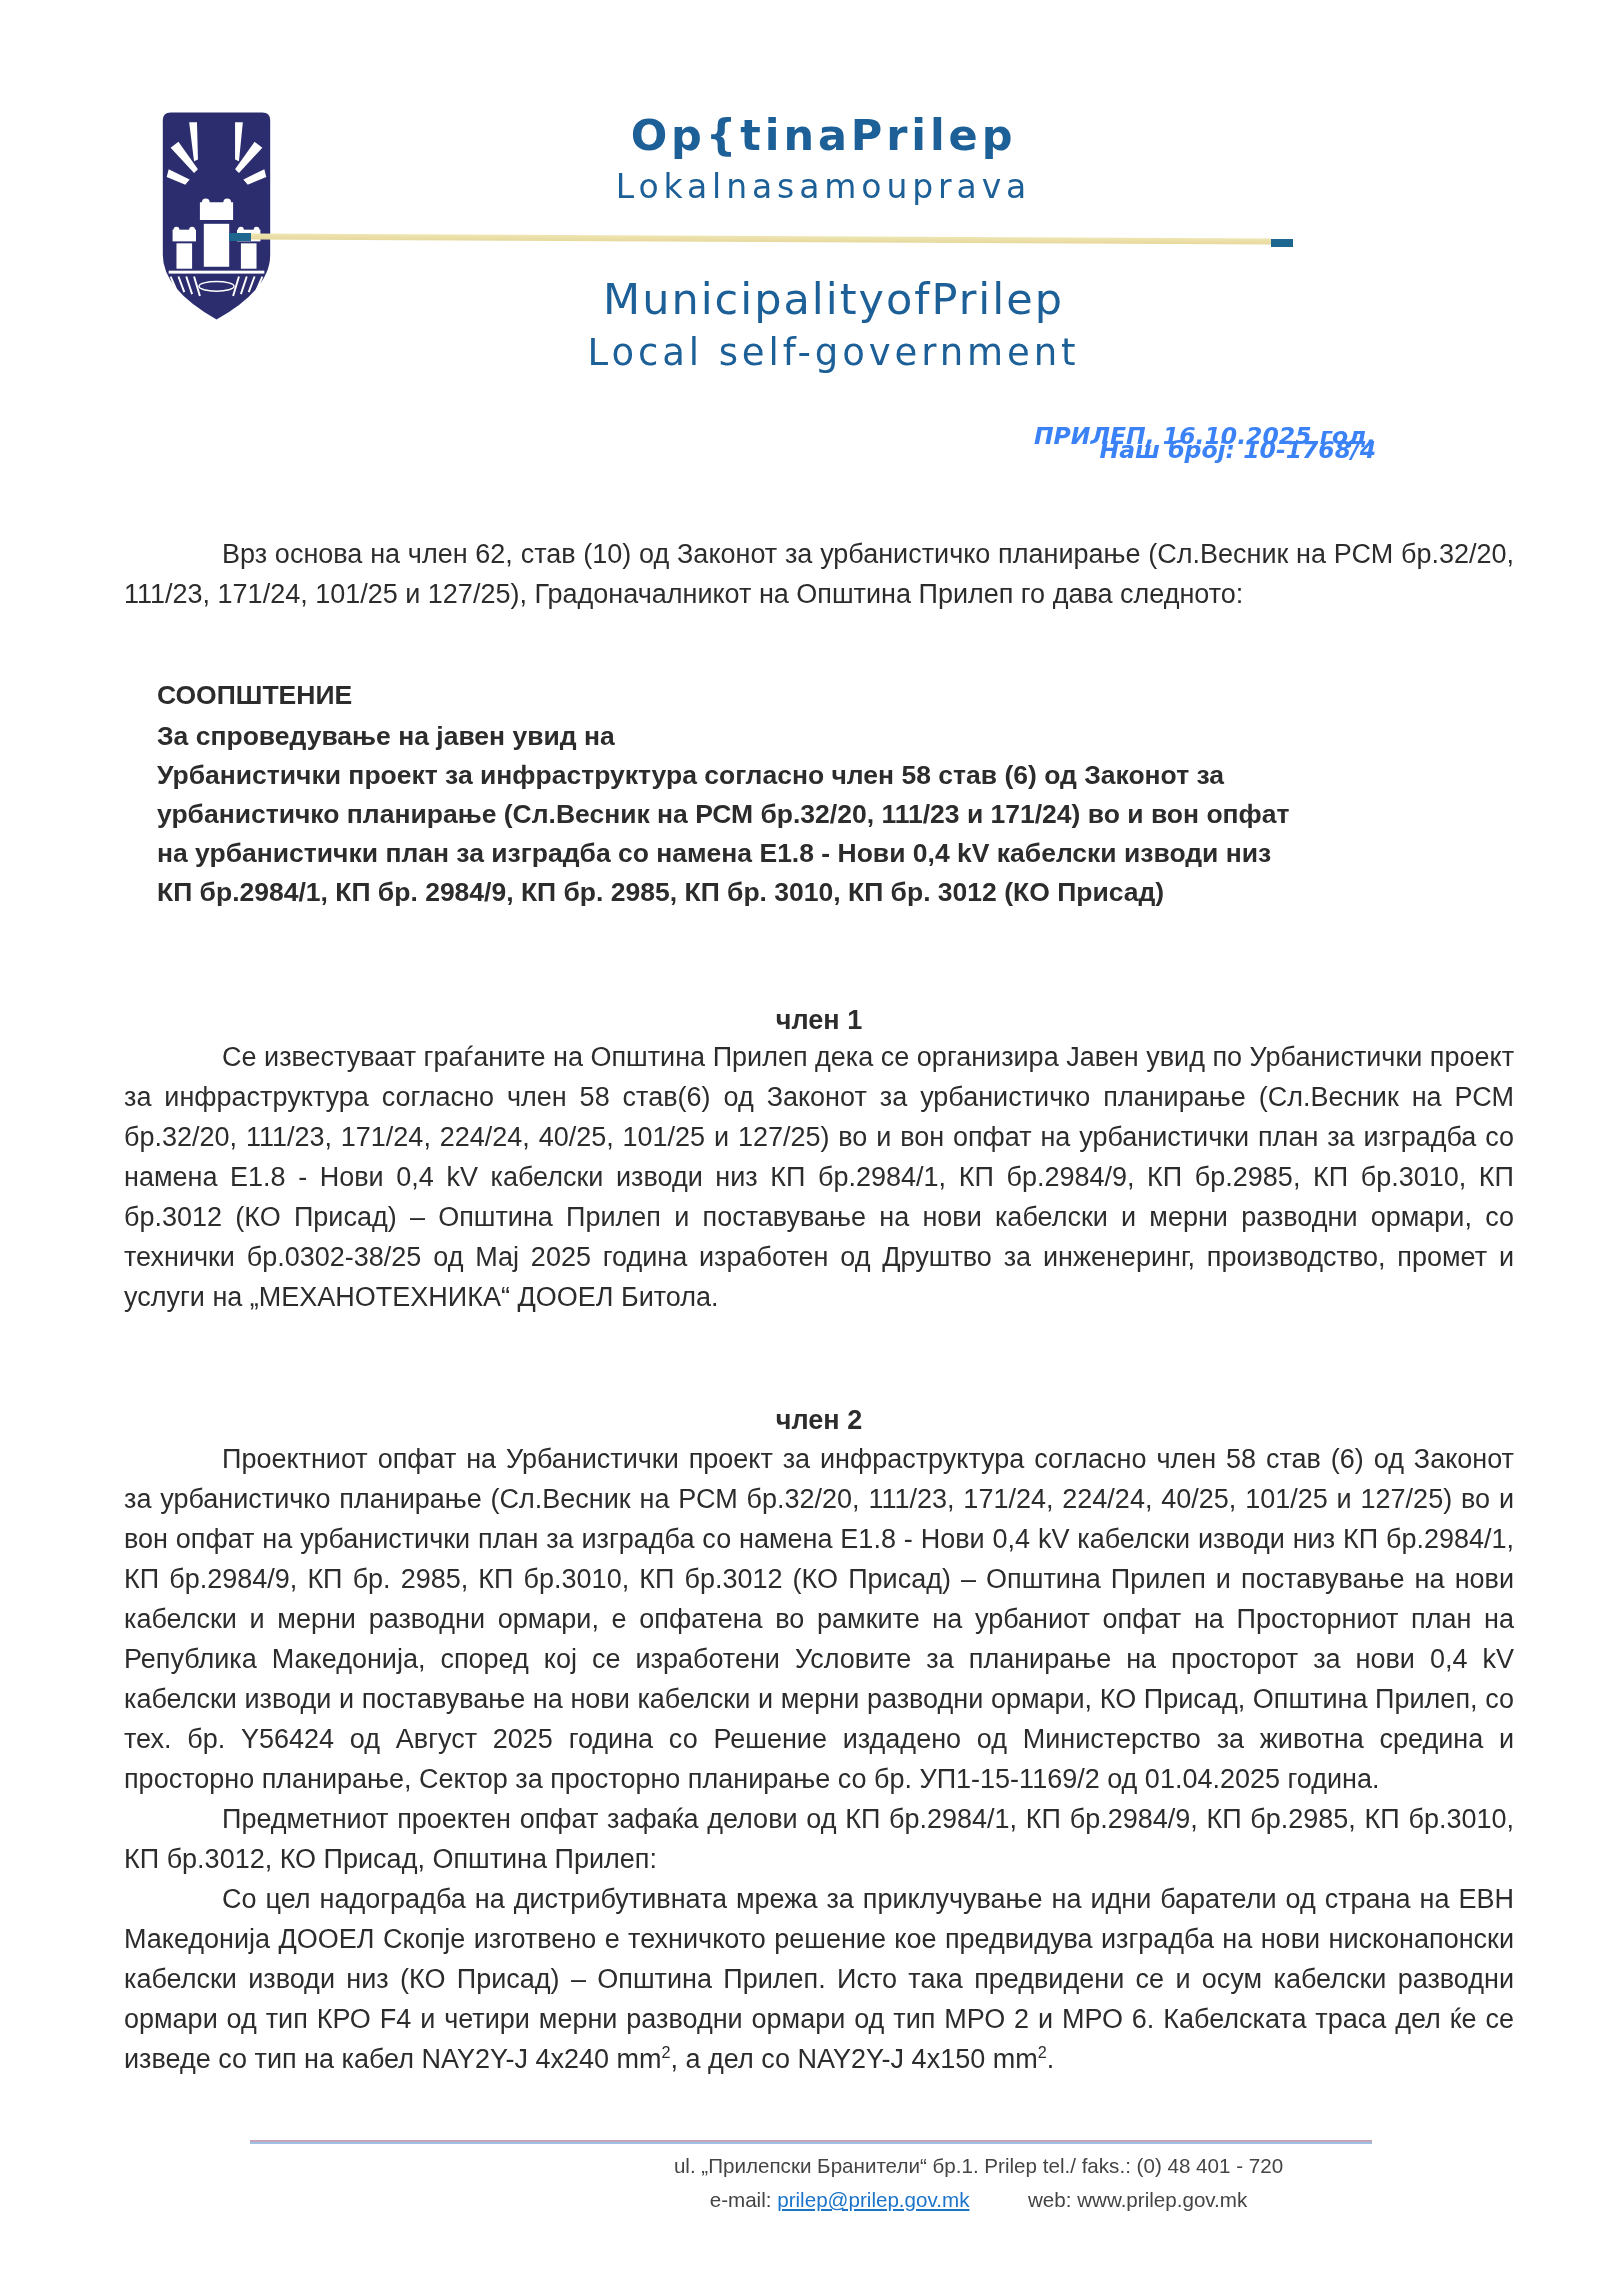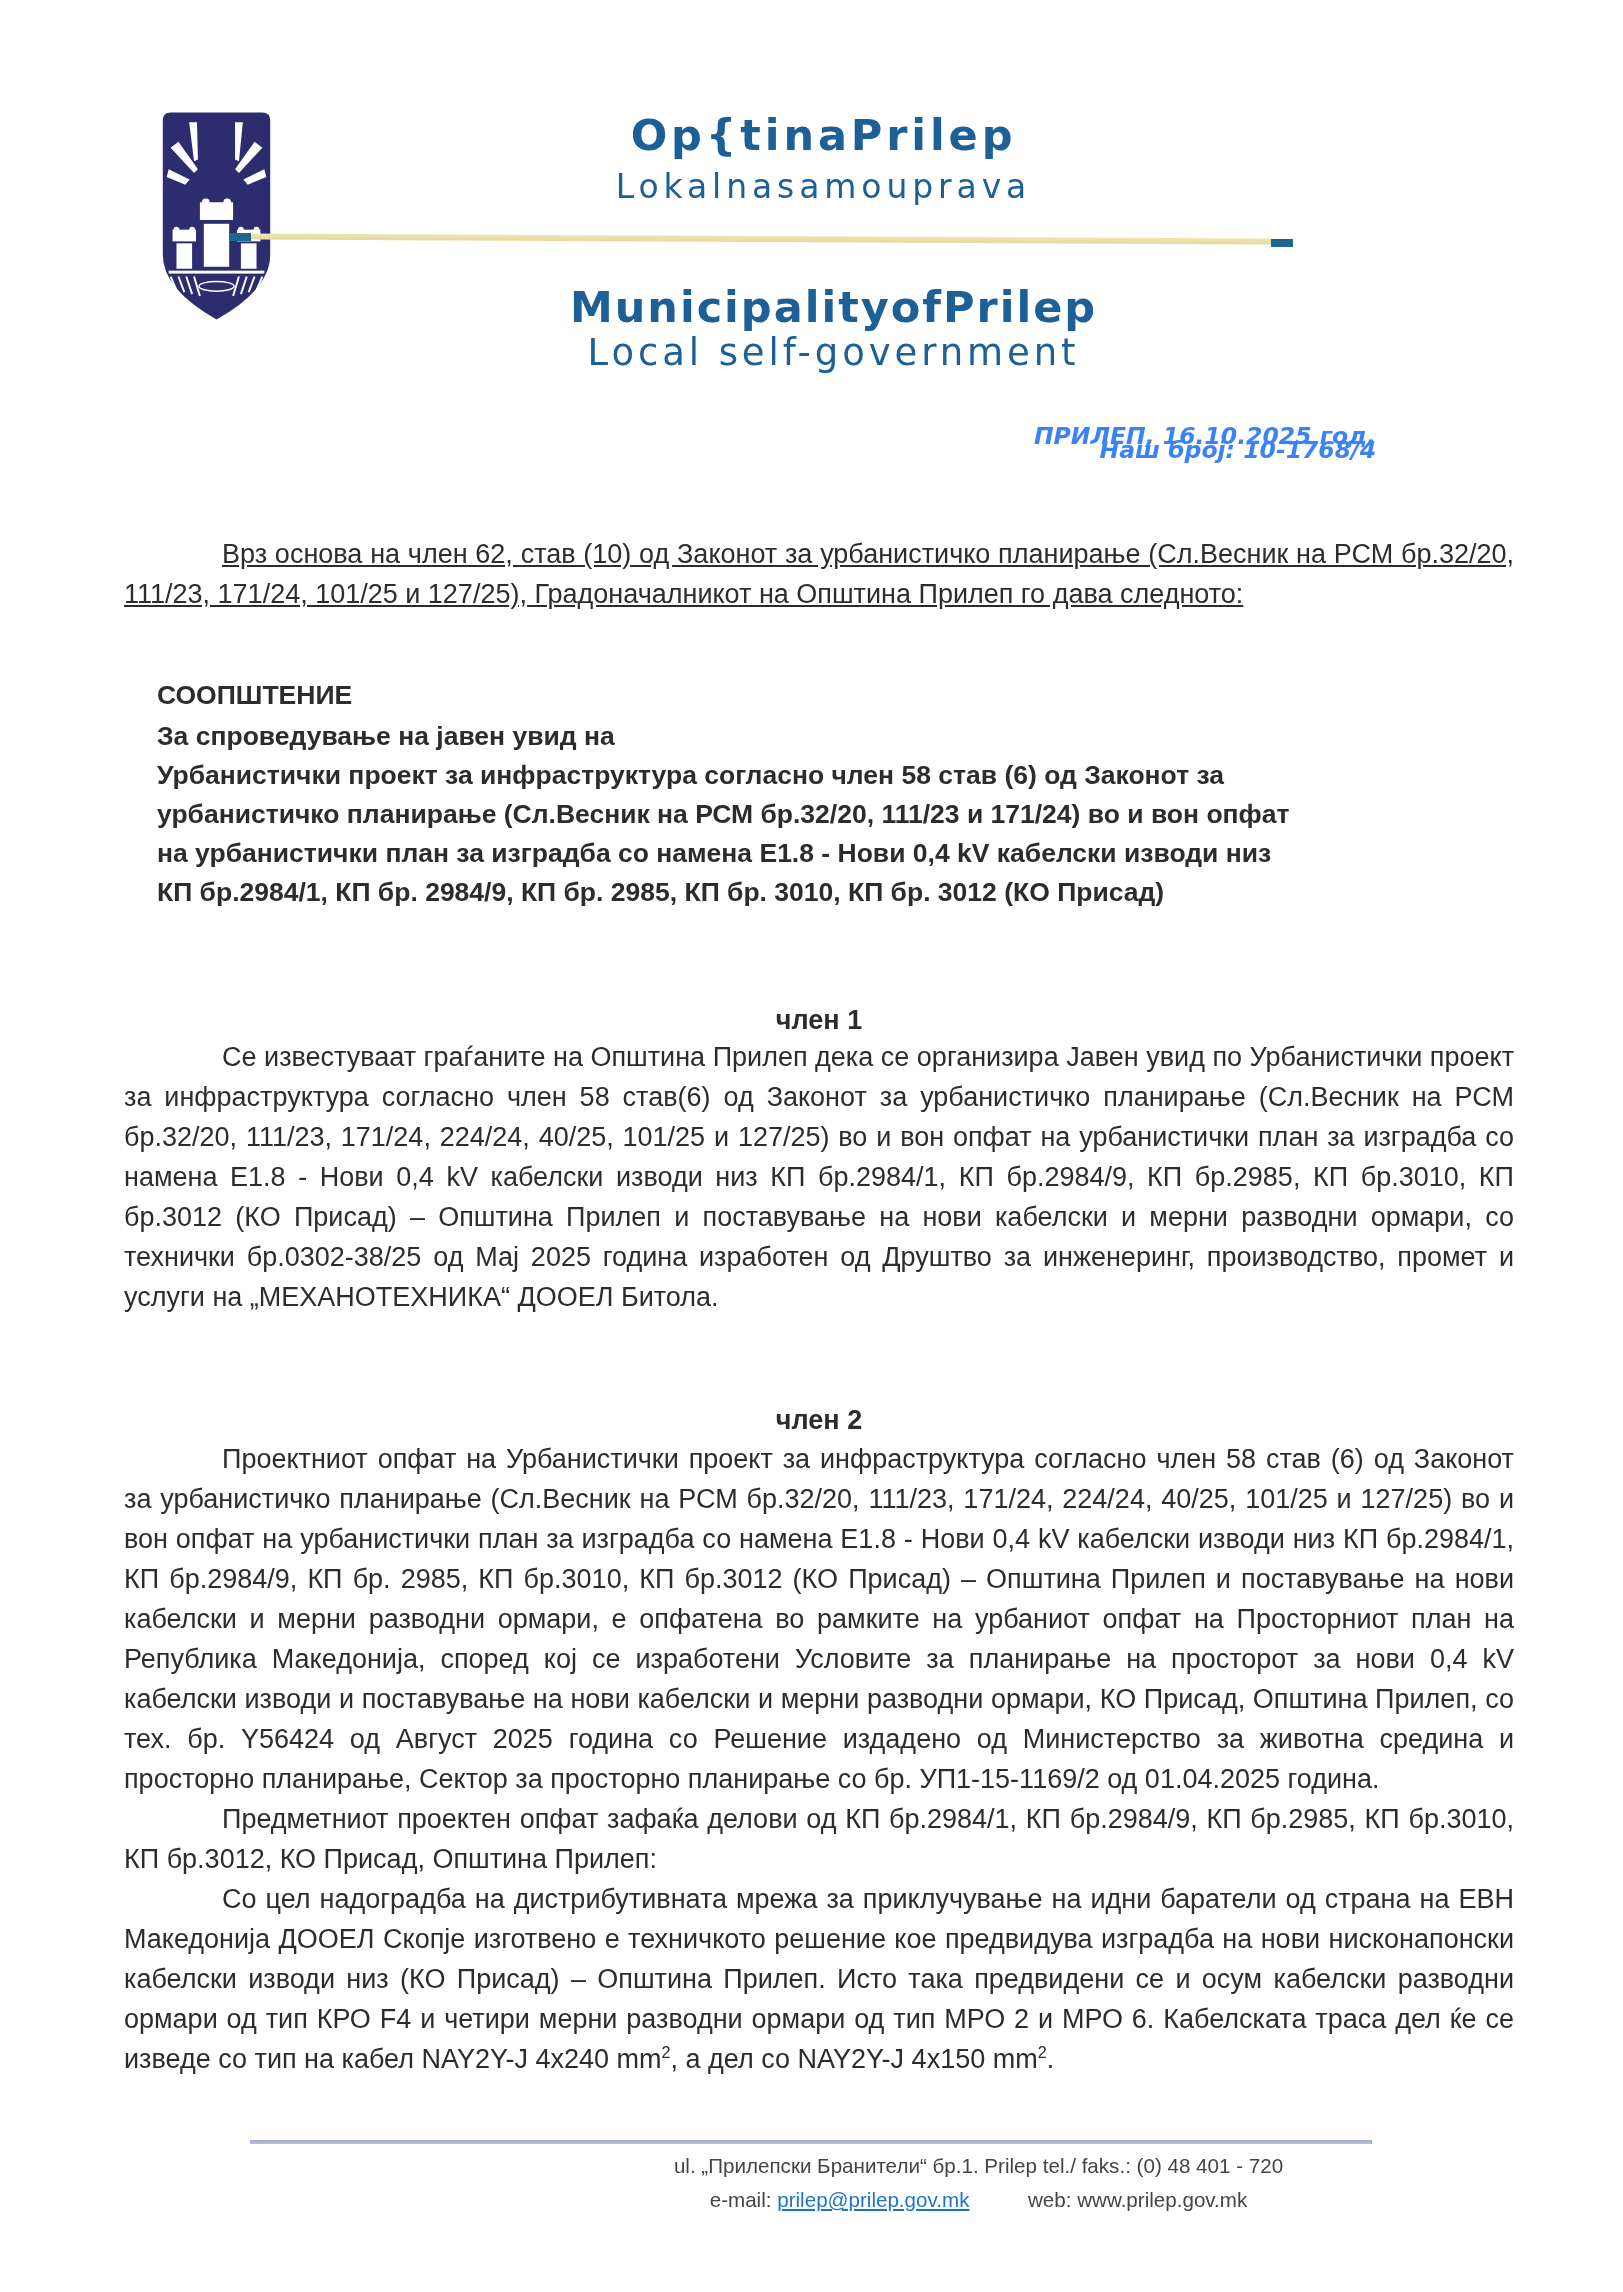--- a/index.html
+++ b/index.html
@@ -3,37 +3,37 @@
 <meta charset="utf-8">
 <style>
   html, body { margin: 0; padding: 0; background: #ffffff; }
   body { width: 1623px; height: 2293px; position: relative; overflow: hidden; font-family: "Liberation Sans", "DejaVu Sans", sans-serif; color: #2a2a2a; }
 
   
   .logo { position: absolute; left: 155px; top: 108px; width: 123px; height: 216px; }
   .lh-title { position: absolute; left: 0; width: 100%; text-align: center; color: #1d5f97; font-family: "DejaVu Sans", sans-serif; }
   .lh-opt { top: 110px; left: 549px; width: 549px; font-size: 43px; font-weight: bold; letter-spacing: 3.9px; }
   .lh-lok { top: 167px; left: 549px; width: 549px; font-size: 33px; letter-spacing: 4.9px; }
-  .lh-mun { top: 282px; left: 461px; width: 745px; font-size: 43px; font-weight: bold; letter-spacing: 2px; }
+  .lh-mun { top: 274px; left: 461px; width: 745px; font-size: 43px; font-weight: normal; letter-spacing: 2px; }
   .lh-local { top: 331px; left: 461px; width: 745px; font-size: 37px; letter-spacing: 3.9px; }
   .lh-rule { position: absolute; left: 229px; top: 233px; width: 1064px; height: 13.7px; }
   .lh-rule .cap-l { position: absolute; left: 0; top: 0; width: 21.6px; height: 7.8px; background: #1c6690; }
   .lh-rule .cap-r { position: absolute; right: 0; top: 5.9px; width: 21.6px; height: 7.8px; background: #1c6690; }
   .lh-rule .line { position: absolute; left: 21.6px; right: 21.6px; top: 2.9px; height: 5.9px; background: linear-gradient(180deg,#efe5b2,#e6d99d); transform: skewY(0.28deg); }
 
   .ref { position: absolute; right: 247px; text-align: right; color: #3b82f6; font-weight: bold; font-family: "DejaVu Sans", sans-serif; font-style: italic; }
   .ref-date { top: 422px; font-size: 23.5px; }
   .ref-num { top: 436px; font-size: 23.5px; }
 
   
   .text { position: absolute; left: 124px; width: 1390px; font-size: 27px; line-height: 40px; text-align: justify; color: #2c2c2c; font-family: "Liberation Sans Narrow", "Liberation Sans", sans-serif; }
   .indent { text-indent: 98px; }
   .center { text-align: center; font-weight: bold; }
 
-  #intro { top: 534px; text-decoration: underline; }
+  #intro { top: 534px; }
   #title-block { top: 676px; left: 157px; width: 1313px; line-height: 39px; font-size: 26.5px; }
   #title-block div { text-align: left; font-weight: bold; }
   #clen1-head { top: 1000px; }
   #clen1 { top: 1037px; }
   #clen2-head { top: 1400px; }
   #clen2 { top: 1439px; }
 
   p { margin: 0; }
   sup { font-size: 60%; line-height: 0; vertical-align: super; }
 

